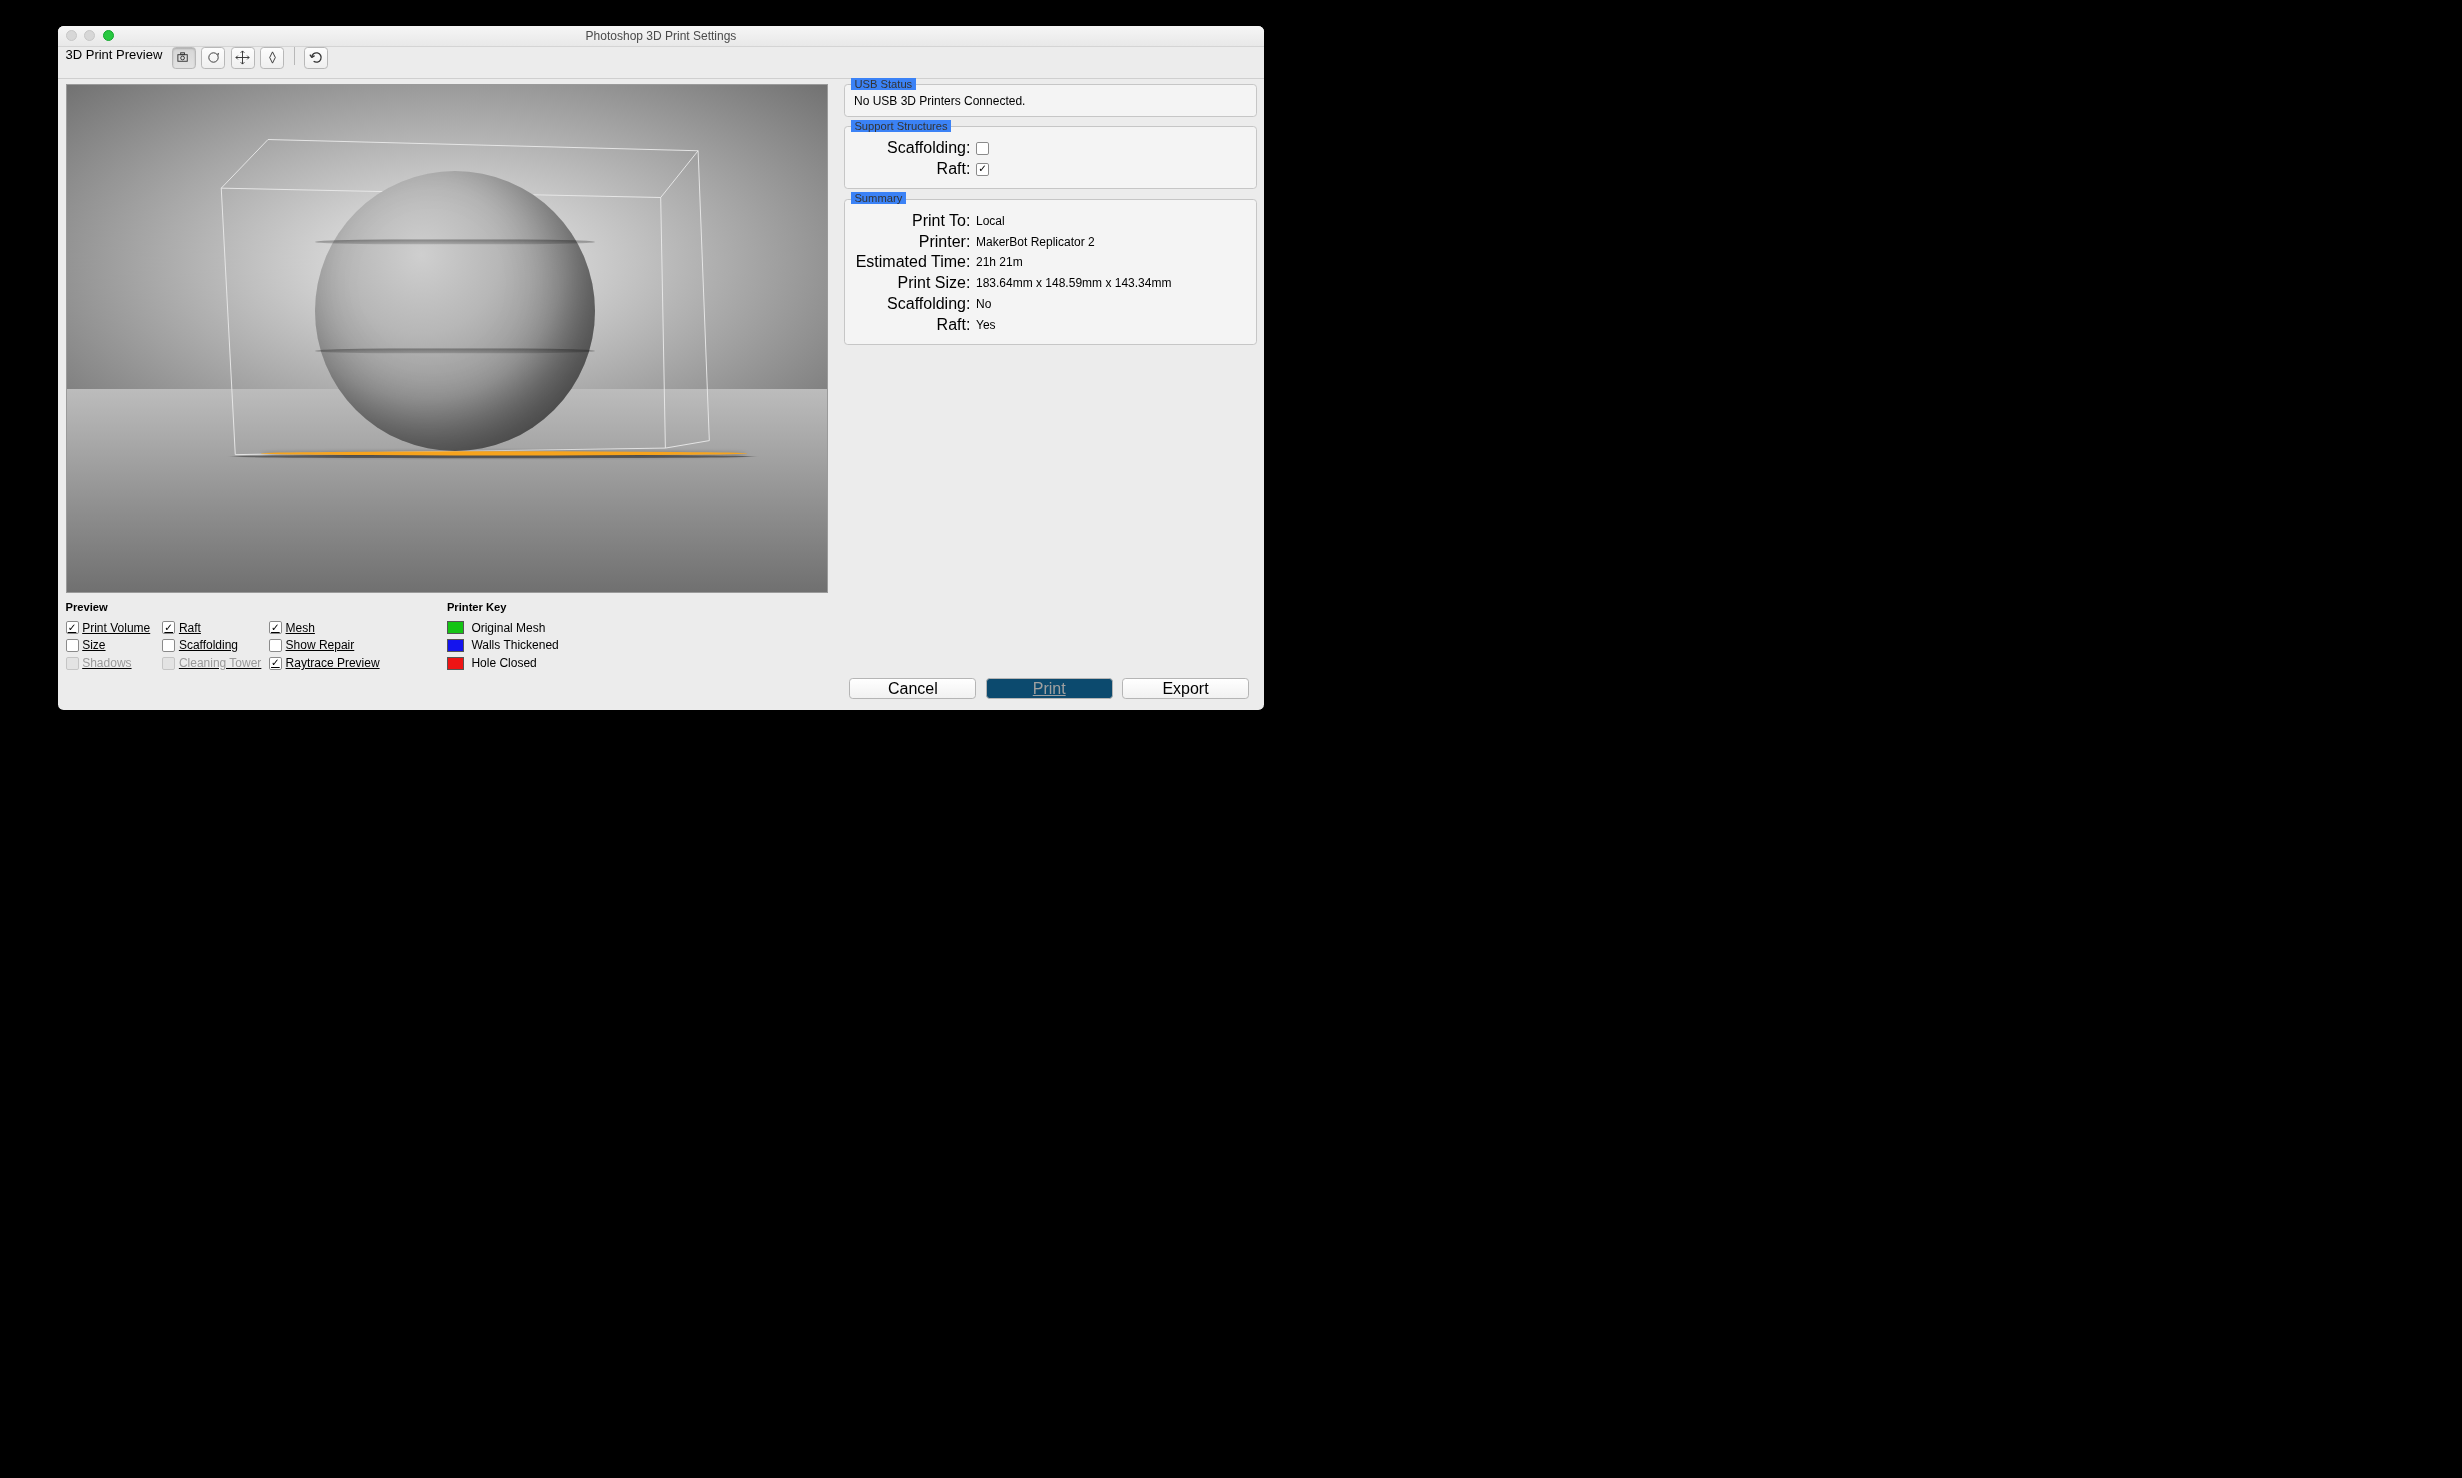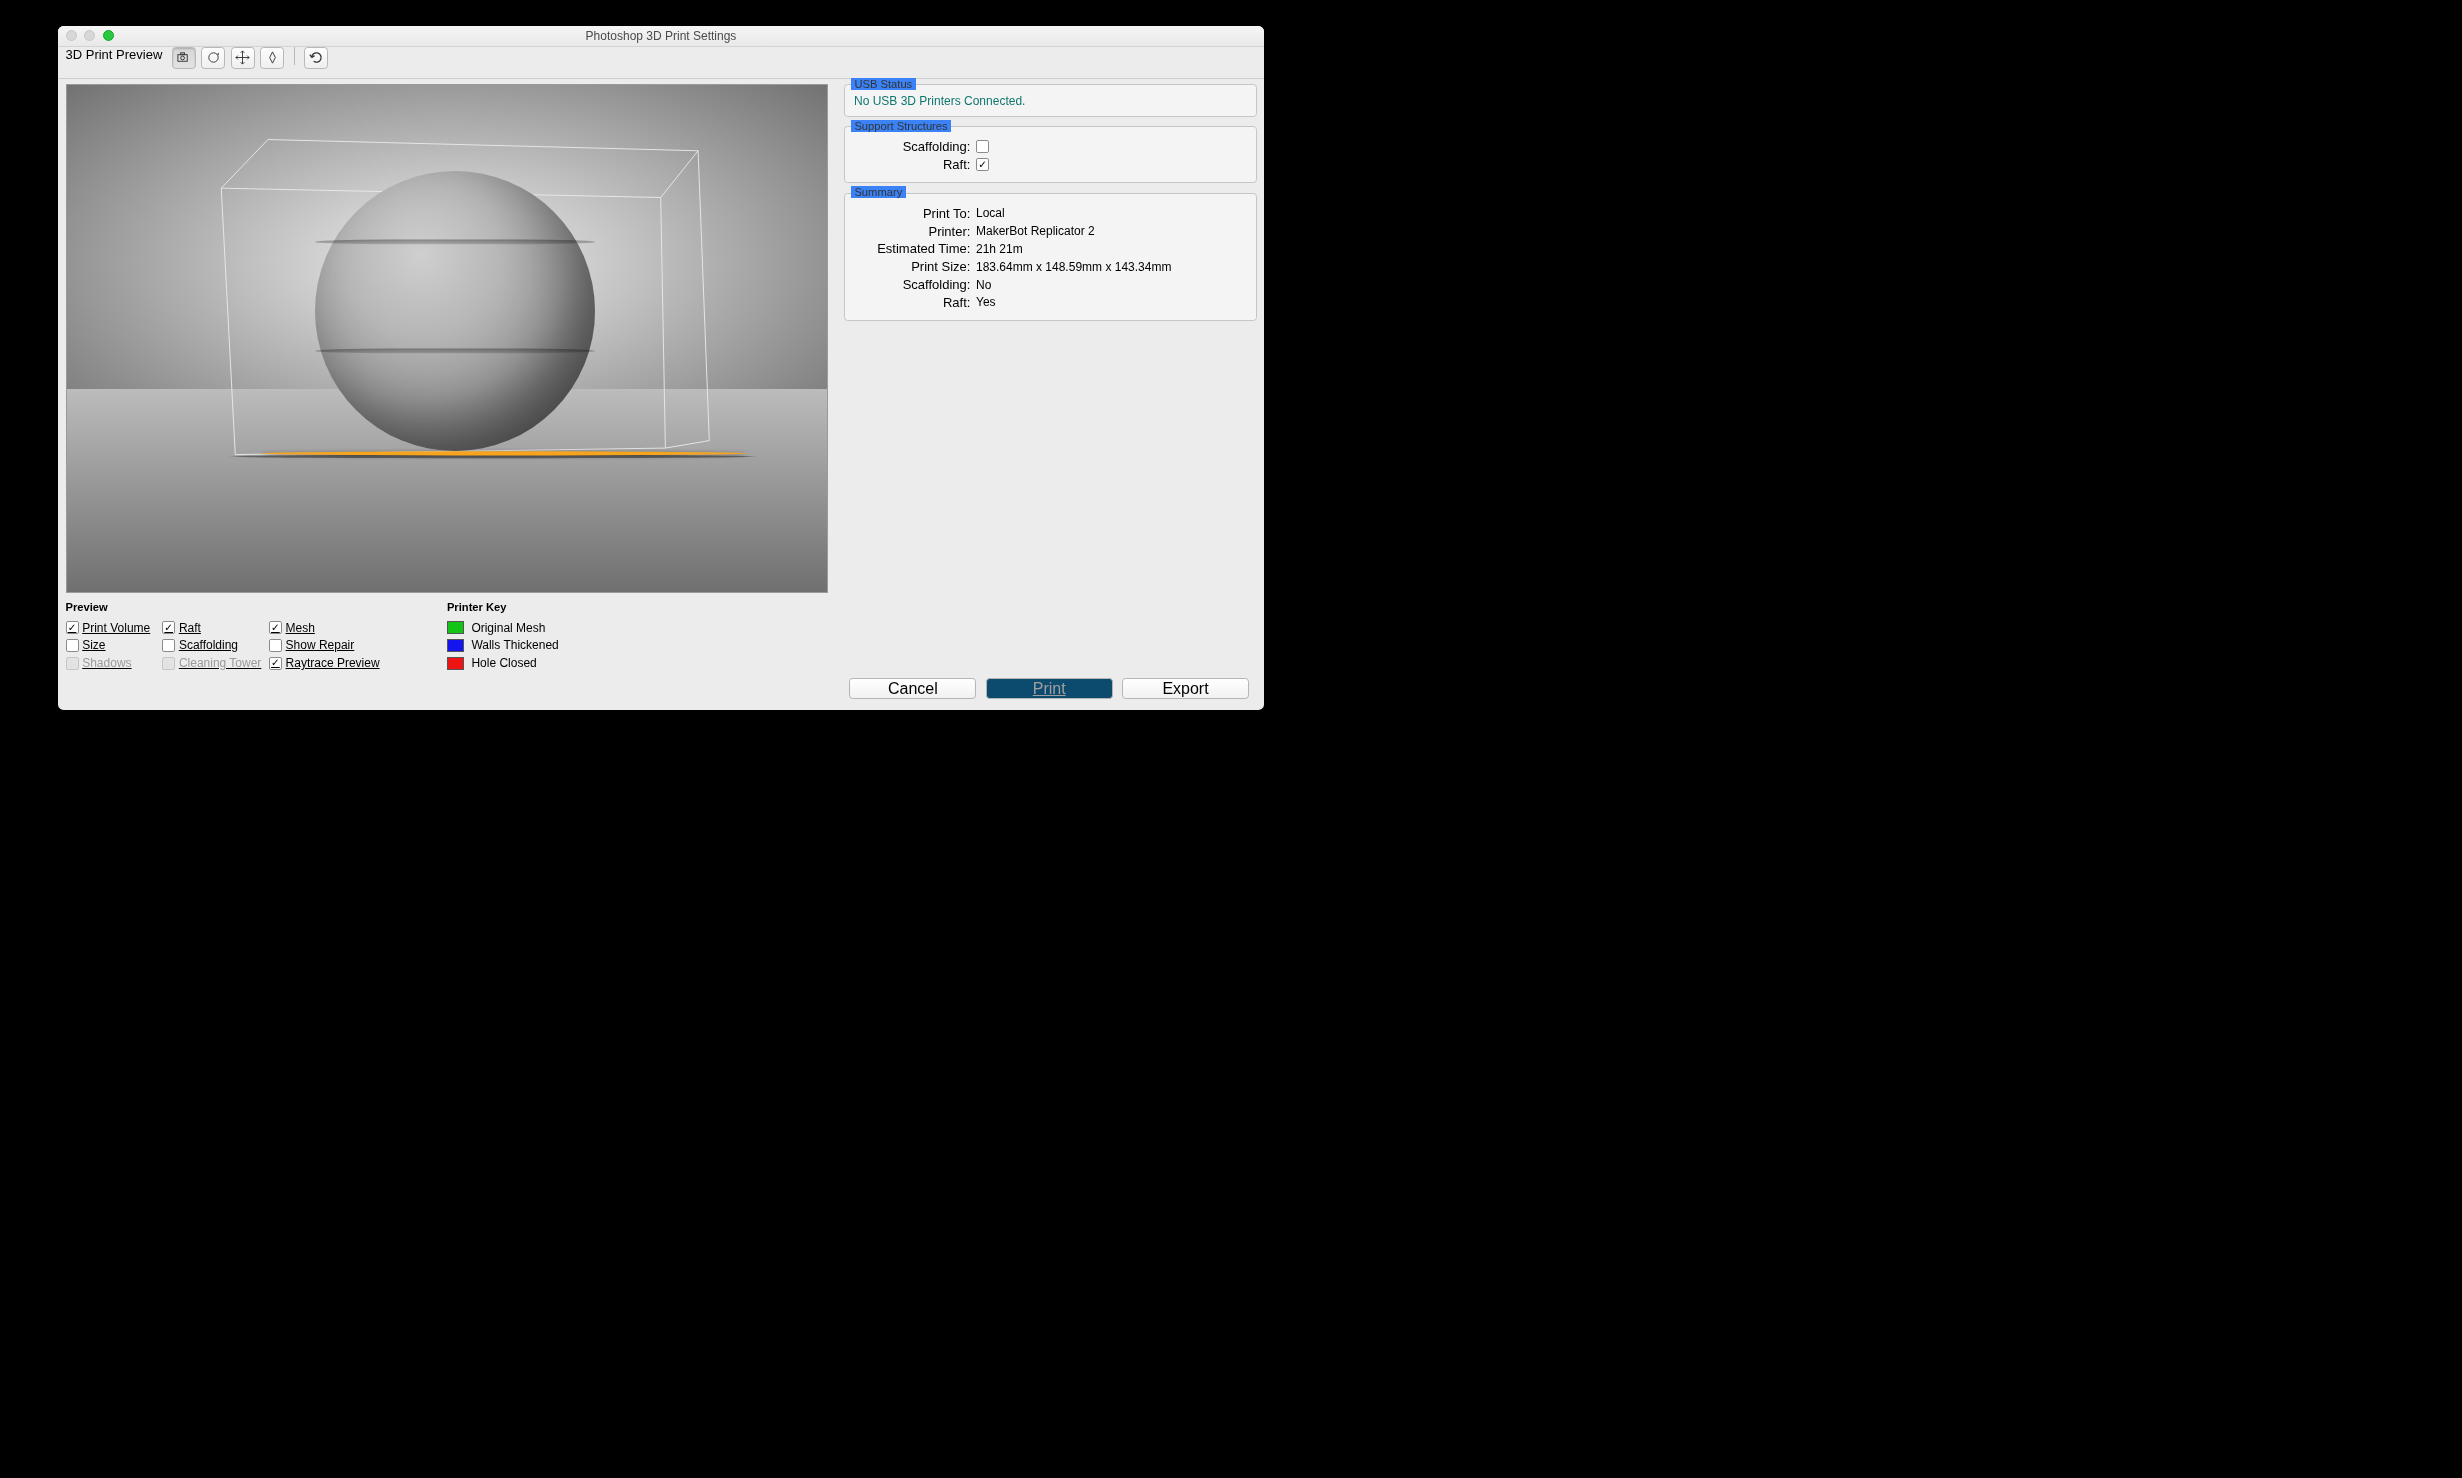--- a/index.html
+++ b/index.html
@@ -112,23 +112,23 @@
 .cb { width:13px; height:13px; border:0.9px solid #8a8a8a; background:#fff; border-radius:1.9px; display:flex; align-items:center; justify-content:center; }
 .cb.checked::after { content:"✓"; font-size:10.3px; line-height:1; color:#000; }
 .cb.disabled { background:#e3e3e3; border-color:#c5c5c5; }
 .cb-label.disabled { color:#9a9a9a; }
 .key-row { display:flex; align-items:center; gap:7.5px; margin-bottom:3.7px; }
 .swatch { width:17px; height:13px; border:0.9px solid #555; }
 .sw-green{background:#14c414;} .sw-blue{background:#1414ee;} .sw-red{background:#ee1414;}
 .right-col { flex:1; display:flex; flex-direction:column; gap:9.3px; }
 .fieldset { border:0.9px solid #c6c6c6; border-radius:3.7px; background:#f4f4f4; position:relative; padding:9.3px 9.3px 7.5px 9.3px; }
 .legend { position:absolute; top:-7.5px; left:6px; background:#3b82f6; padding:0 3.7px; font-size:11.2px; color:#333; }
-.usb-msg { font-size:12px; color:#0f766e; }
+.usb-msg { font-size:12px; color:#000000; }
 .form-row { display:flex; align-items:center; margin:2.8px 0; }
-.form-label { width:122px; text-align:right; padding-right:5.6px; font-size:13px; }
+.form-label { width:122px; text-align:right; padding-right:5.6px; font-size:16px; }
 .form-value { font-size:12px; }
 .button-row {
   position:absolute; right:15px; bottom:11.2px;
   display:flex; gap:9.3px;
 }
 .mac-btn {
   width:127px; height:20.6px;
   border:0.9px solid #b5b5b5;
   border-radius:3.7px;
   background: linear-gradient(#ffffff, #f1f1f1);

